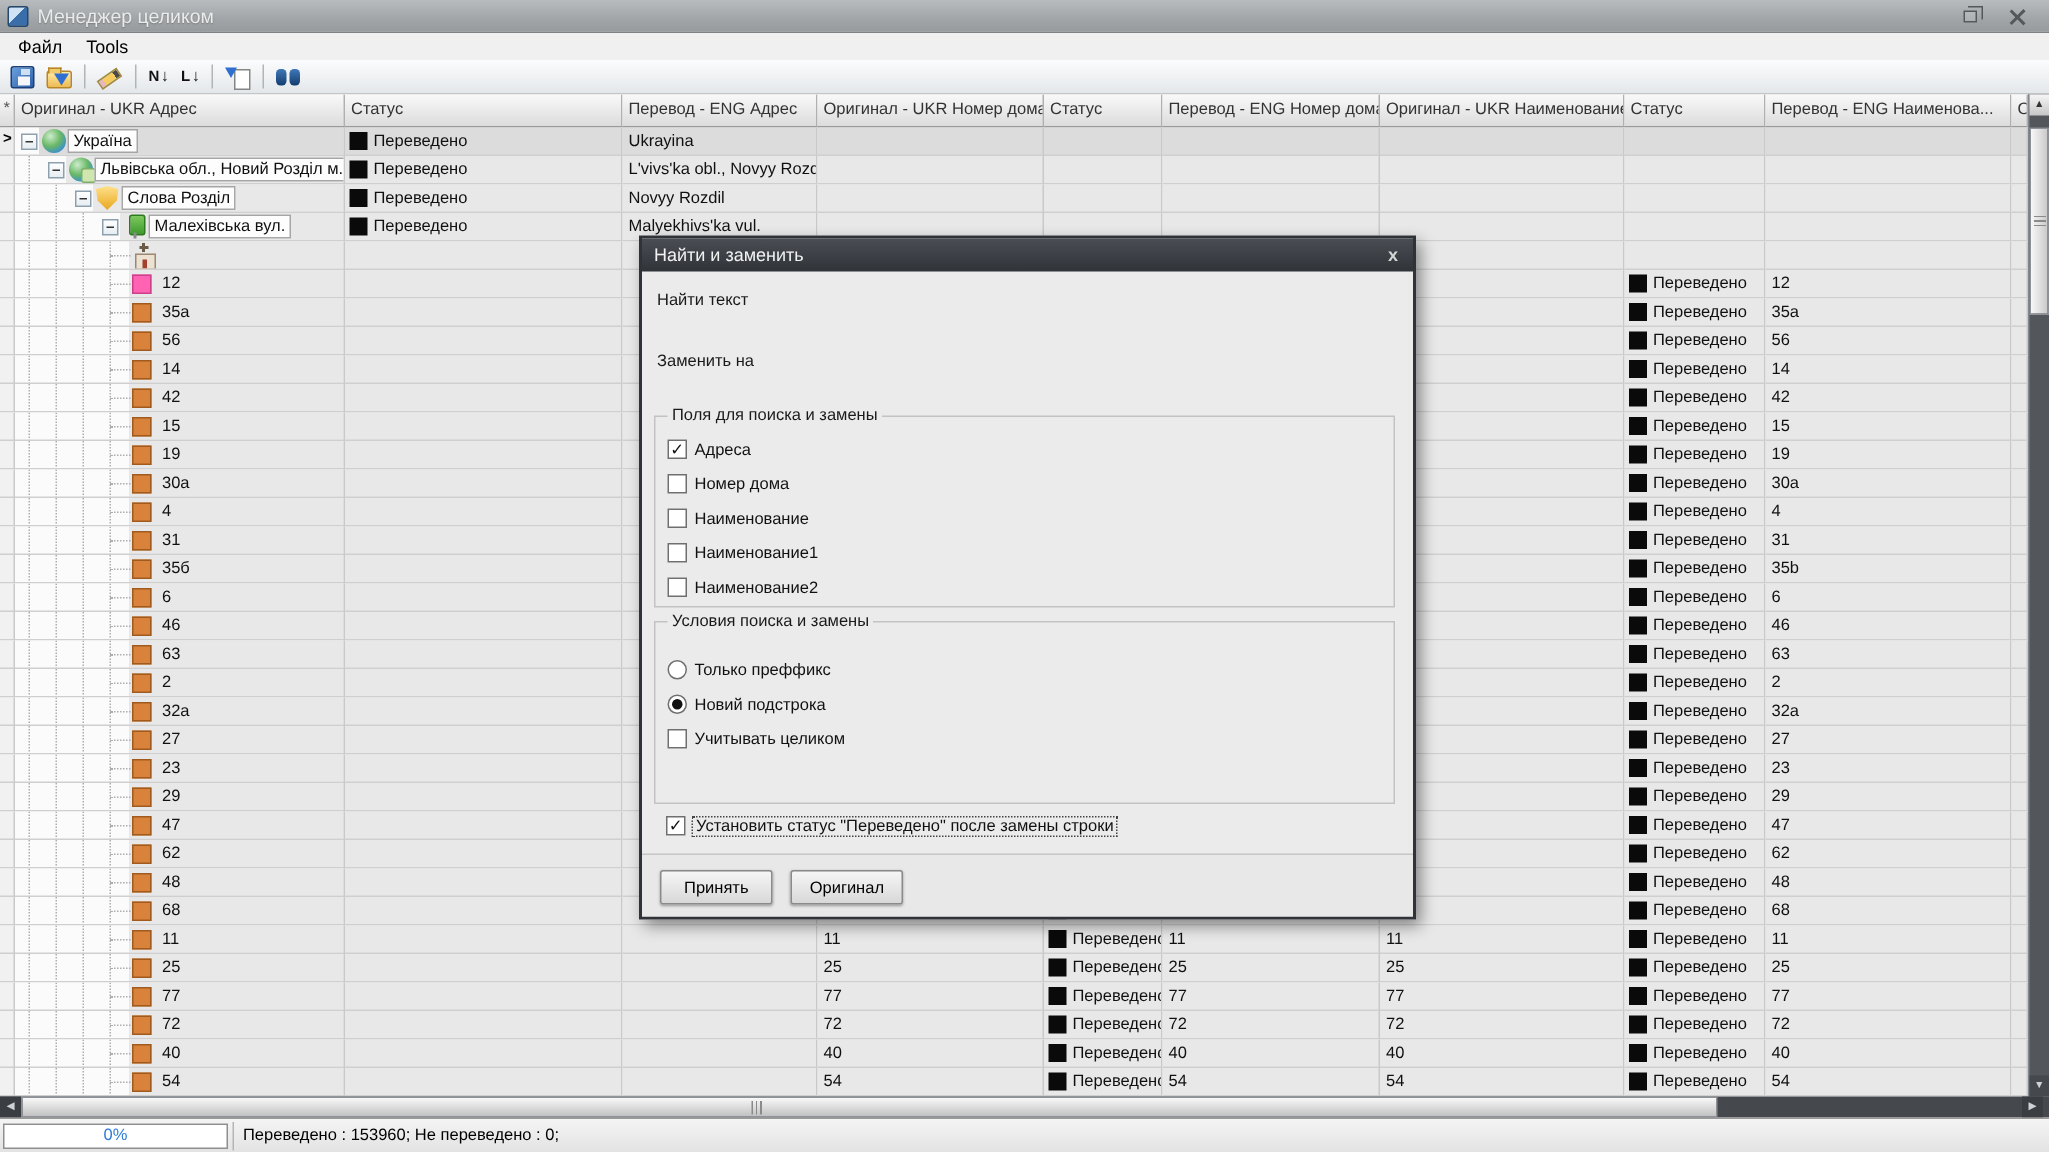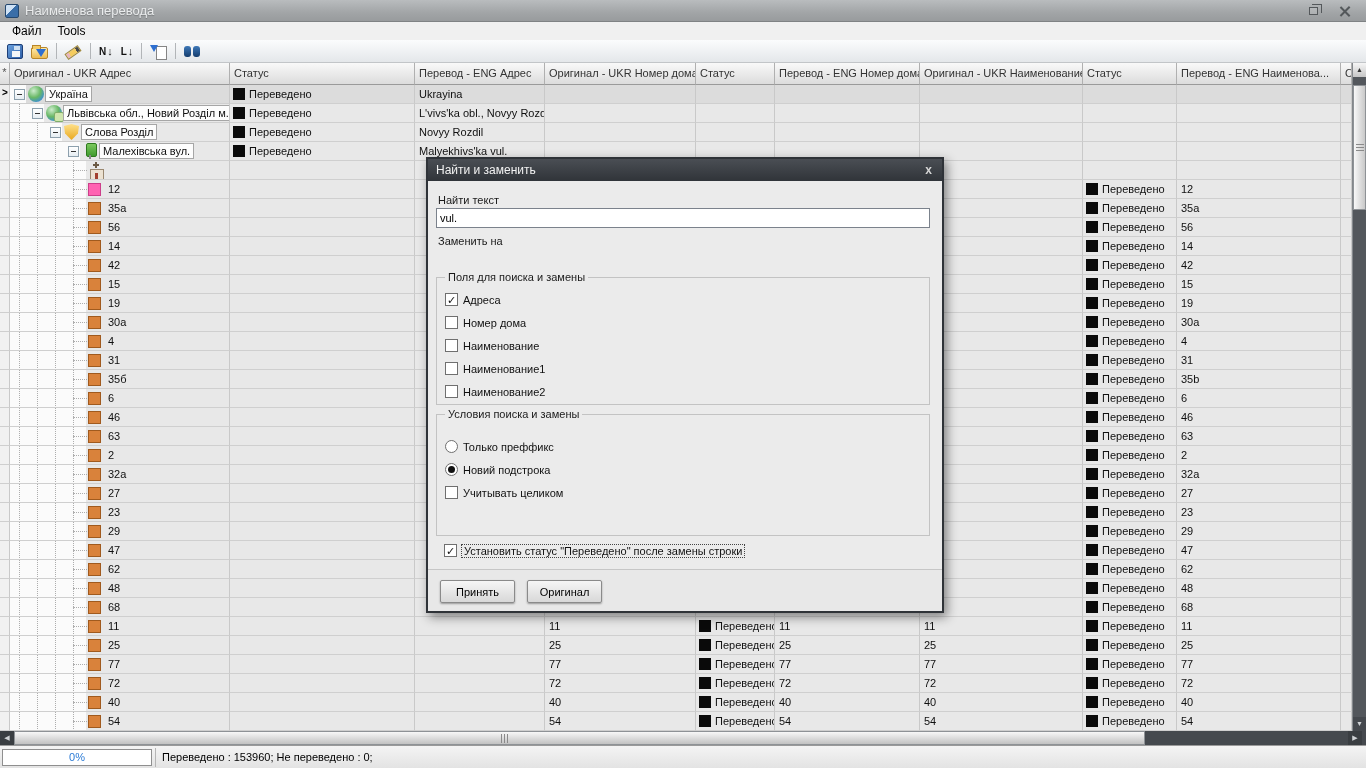--- a/index.html
+++ b/index.html
@@ -113,21 +113,21 @@
 .focusdot{outline:1px dotted #444;padding:0 2px}
 .dfooter{position:absolute;left:0;bottom:0;width:100%;height:42px;border-top:1px solid #c6c6c6;background:#e8e8e8}
 .dbtn{position:relative;margin:10px 0 0 12px;width:75px;height:23px;border:1px solid #8a8a8a;border-radius:2px;background:linear-gradient(#f6f6f6,#d8d8d8);font:11px "Liberation Sans","DejaVu Sans",sans-serif;color:#000;box-shadow:0 1px 2px rgba(0,0,0,.35)}
 .dbtn+.dbtn{margin-left:9px}
 </style>
 </head>
 <body>
 
 <div id="titlebar">
   <span class="app-icon"></span>
-  <span class="wtitle">Наименова перевода</span>
+  <span class="wtitle">Менеджер целиком</span>
   <span class="win-btn restore">
       <i class="i-restore"></i>
     </span>
   <span class="win-btn close">
       <i class="i-close-x"></i>
     </span>
 </div>
 
 <div id="menubar">
 
@@ -1108,21 +1108,20 @@
   <div class="stext">Переведено : 153960; Не переведено : 0;</div>
 </div>
 
 <div id="dialog">
   <div class="dtitle">
     <span>Найти и заменить</span>
     <span class="dclose">x</span>
   </div>
   <div class="dbody">
     <div class="dlabel" style="top:13px">Найти текст</div>
-    <input class="dinput" style="top: 27px;" value="vul.">
     <div class="dlabel" style="top:54px">Заменить на</div>
 
     <div class="dgroup" style="top:96px;height:128px">
       <span class="glabel">Поля для поиска и замены</span>
 
         <div class="cbrow">
           <span class="cb">
             <i class="tick"></i>
           </span>
           <span class="cblabel">Адреса</span>

